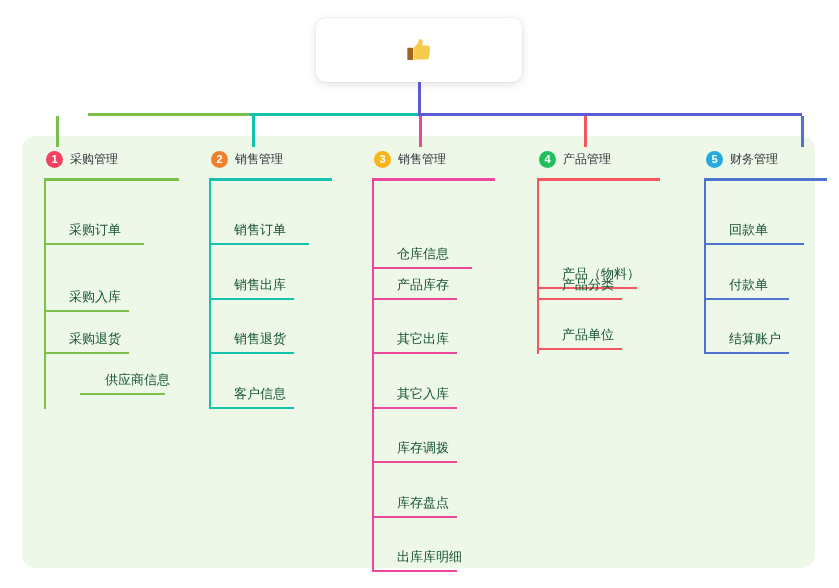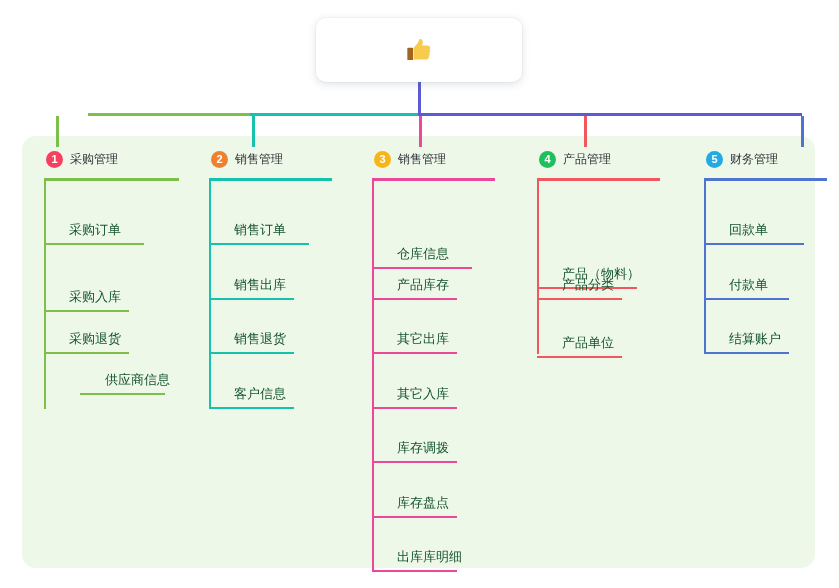--- a/index.html
+++ b/index.html
@@ -200,21 +200,21 @@
         <div class="branch">
           <div class="spine" style="height: 173px; background: rgb(242, 87, 95);"></div>
           <div class="leaf" style="top: 36px; height: 28px; width: 128px; margin-top: 44px;">
             <span class="leaf-label">产品（物料）</span>
             <div class="leaf-rule" style="width: 100px; background: rgb(242, 87, 95);"></div>
           </div>
           <div class="leaf" style="top: 90.5px; height: 28px; width: 113px;">
             <span class="leaf-label">产品分类</span>
             <div class="leaf-rule" style="width: 85px; background: rgb(242, 87, 95);"></div>
           </div>
-          <div class="leaf" style="top: 149px; height: 28px; width: 113px;">
+          <div class="leaf" style="top: 141px; height: 28px; width: 113px;">
             <span class="leaf-label">产品单位</span>
             <div class="leaf-rule" style="width: 85px; background: rgb(242, 87, 95);"></div>
           </div>
         </div>
       </div>
       <div class="col" style="left: 694px;">
         <div class="col-head">
           <span class="badge" style="background: rgb(36, 169, 224);">5</span>
           <span class="col-title">财务管理</span>
         </div>

